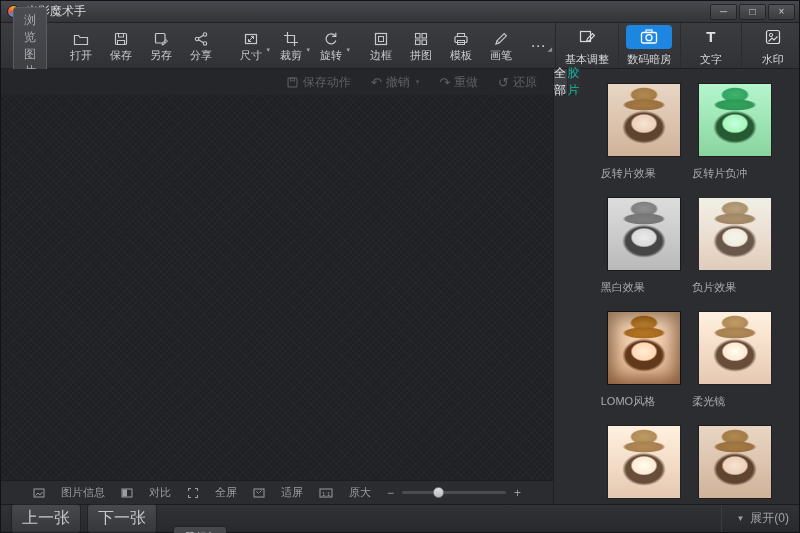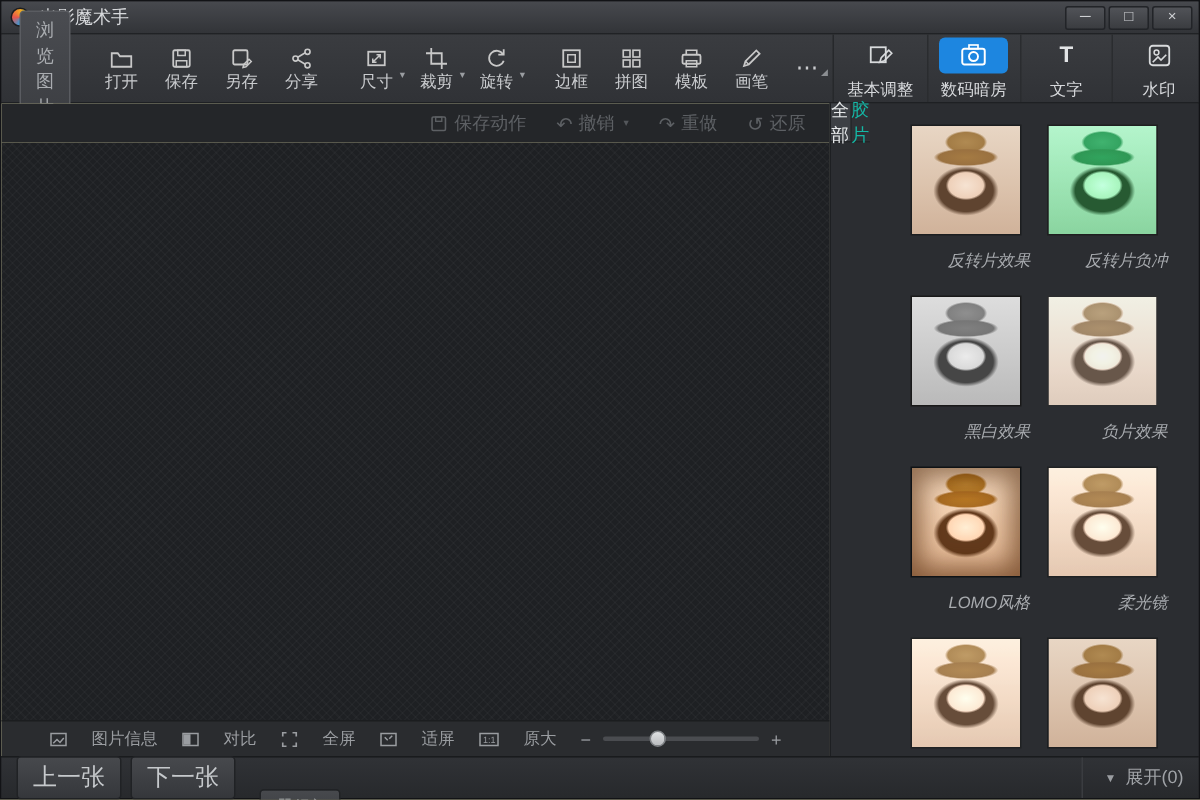--- a/index.html
+++ b/index.html
@@ -40,21 +40,21 @@
     gap:3px; border-left:1px solid #2a2c2f; }
   .rtab:first-child { border-left:none; }
   .rtab .icon-wrap { width:46px; height:24px; border-radius:4px; display:flex;
     align-items:center; justify-content:center; }
   .rtab.active .icon-wrap { background:#1d86e0; }
   .rtab .rlabel { font-size:11px; color:#d6d8db; }
   .t-glyph { font-size:15px; font-weight:bold; color:#e2e4e6; line-height:15px; }
 
   
   .main { flex:1; display:flex; min-height:0; }
-  .canvas-col { width:552px; flex:0 0 552px; display:flex; flex-direction:column; background:#fef9c3; }
+  .canvas-col { width:552px; flex:0 0 552px; display:flex; flex-direction:column; background:#bef264; }
 
   .chead { height:26px; flex:0 0 26px; display:flex; align-items:center; justify-content:flex-end;
     gap:20px; padding-right:16px; background:#242629; color:#5d6064; font-size:12px; }
   .chitem { display:flex; align-items:center; gap:4px; }
   .chicon { font-size:13px; line-height:13px; color:#5d6064; }
   .chdrop { font-size:7px; margin-left:2px; color:#54575b; }
 
   .canvas { flex:1; background-color:#1e2023;
     background-image:
       repeating-linear-gradient(45deg, rgba(255,255,255,.022) 0 1px, transparent 1px 4px),
@@ -72,21 +72,21 @@
   
   .rpanel { flex:1; display:flex; background:#2b2d31; border-left:1px solid #1d1f22; min-height:0; }
   .ptabs { height:26px; flex:0 0 26px; display:flex; background:#2f3135; border-bottom:1px solid #222427; }
   .ptab { flex:1; display:flex; align-items:center; justify-content:center; font-size:12px;
     color:#14b8a6; border-left:1px solid #26282b; }
   .ptab:first-child { border-left:none; }
   .ptab.active { background:#3d4045; color:#e6e8ea; }
 
   .fgrid { flex:1; display:grid; grid-template-columns:1fr 1fr; row-gap:16px;
     justify-items:center; align-content:start; padding:14px 18px 0; overflow:hidden; }
-  .fcell { width:86px; text-align:right;font-style:italic; }
+  .fcell { width:86px; text-align:left; }
   .photo { width:74px; height:74px; margin:0 auto; border:1px solid #1c1e20;
     background:
       radial-gradient(ellipse 26% 19% at 50% 55%, #f6e3d2 0%, #eed0b9 62%, rgba(238,208,185,0) 72%),
       radial-gradient(ellipse 44% 12% at 50% 29%, #a57b43 0%, #9a7140 58%, rgba(154,113,64,0) 68%),
       radial-gradient(ellipse 28% 15% at 50% 15%, #b08a52 0%, #a37c46 60%, rgba(163,124,70,0) 70%),
       radial-gradient(ellipse 42% 32% at 50% 60%, #5f4430 0%, #5f4430 60%, rgba(95,68,48,0) 72%),
       linear-gradient(180deg, #e8d6c4 0%, #dcc3ad 55%, #d0b29a 100%); }
   .f-green { filter:sepia(.25) hue-rotate(95deg) saturate(1.5); }
   .f-bw { filter:grayscale(1) contrast(1.05); }
   .f-neg { filter:brightness(1.18) saturate(.6) contrast(.9); }

